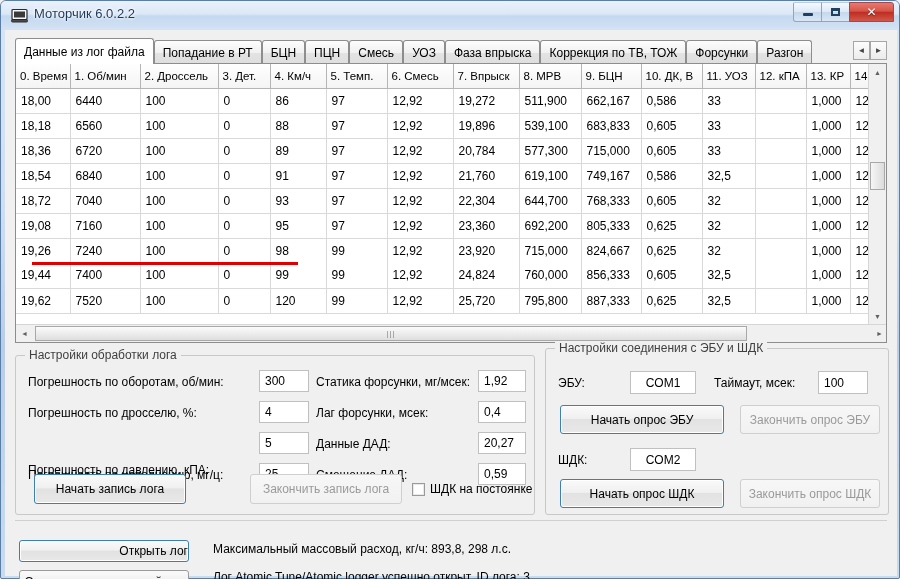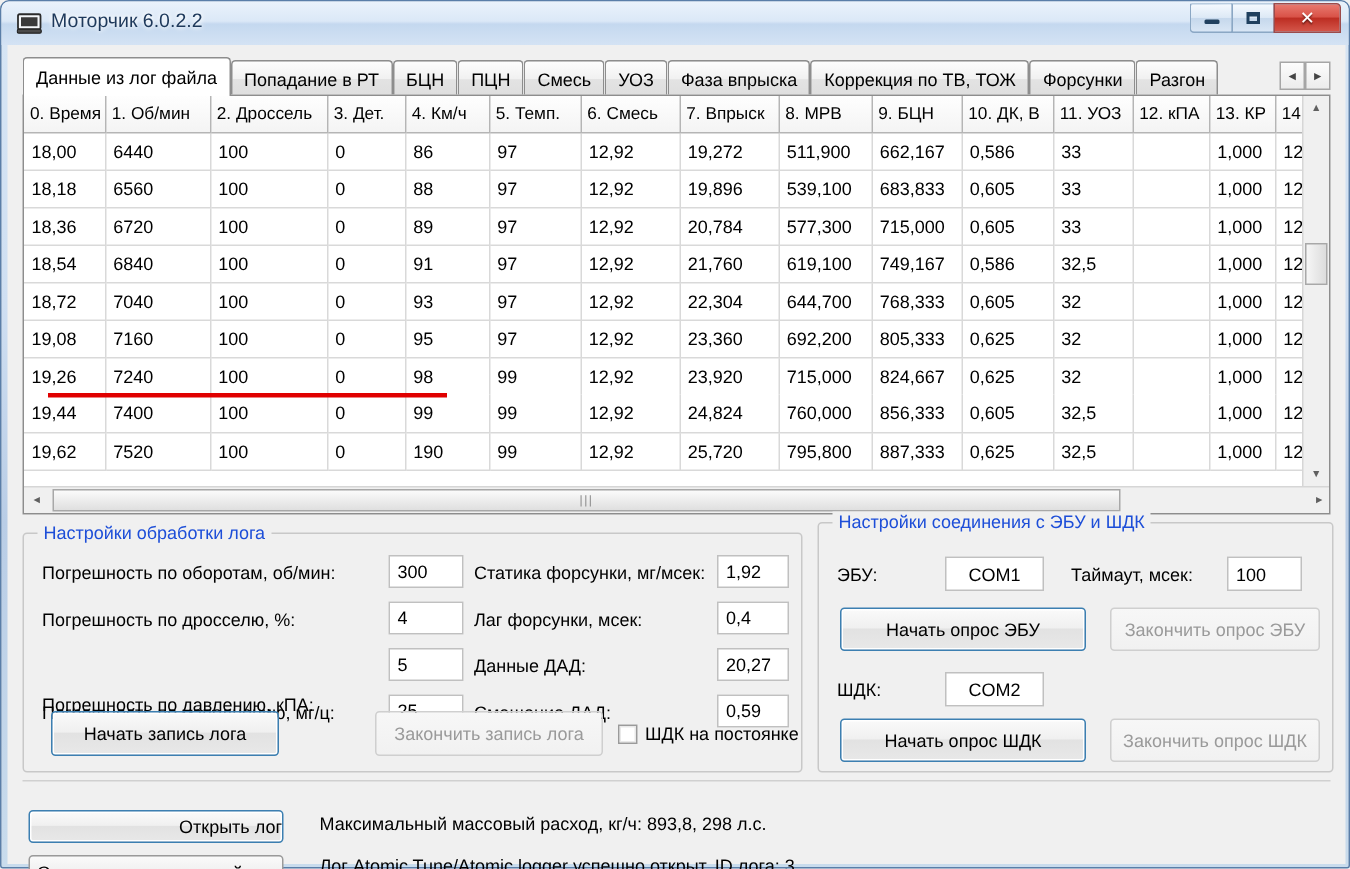--- a/index.html
+++ b/index.html
@@ -135,21 +135,21 @@
     background:linear-gradient(180deg,#fbfbfb,#dfdfdf);border:1px solid #a8a8a8;box-sizing:border-box;
     display:flex;align-items:center;justify-content:center;font-size:8px;color:#888;letter-spacing:1px;}
 
   
   .groupbox{
     position:absolute;border:1px solid #c8c8c8;border-radius:3px;box-sizing:border-box;
     background:transparent;
   }
   .gblabel{
     position:absolute;top:-8px;left:9px;background:#f0f0f0;padding:0 4px;
-    font-size:12px;color:#1d4ed8;white-space:nowrap;
+    font-size:12px;color:#404040;white-space:nowrap;
   }
   #gb-log{left:10px;top:325px;width:520px;height:160px;}
   #gb-conn{left:540px;top:318px;width:344px;height:167px;}
 
   .flabel{position:absolute;font-size:12px;color:#000;white-space:nowrap;}
   .fbox{
     position:absolute;box-sizing:border-box;
     border:1px solid #c0c0c0;background:#fff;
     font-size:12px;color:#000;
     padding:2px 5px;
@@ -430,21 +430,21 @@
                 <td>32,5</td>
                 <td></td>
                 <td>1,000</td>
                 <td>12,9</td>
               </tr>
               <tr>
                 <td>19,62</td>
                 <td>7520</td>
                 <td>100</td>
                 <td>0</td>
-                <td>190</td>
+                <td>120</td>
                 <td>99</td>
                 <td>12,92</td>
                 <td>25,720</td>
                 <td>795,800</td>
                 <td>887,333</td>
                 <td>0,625</td>
                 <td>32,5</td>
                 <td></td>
                 <td>1,000</td>
                 <td>12,9</td>

